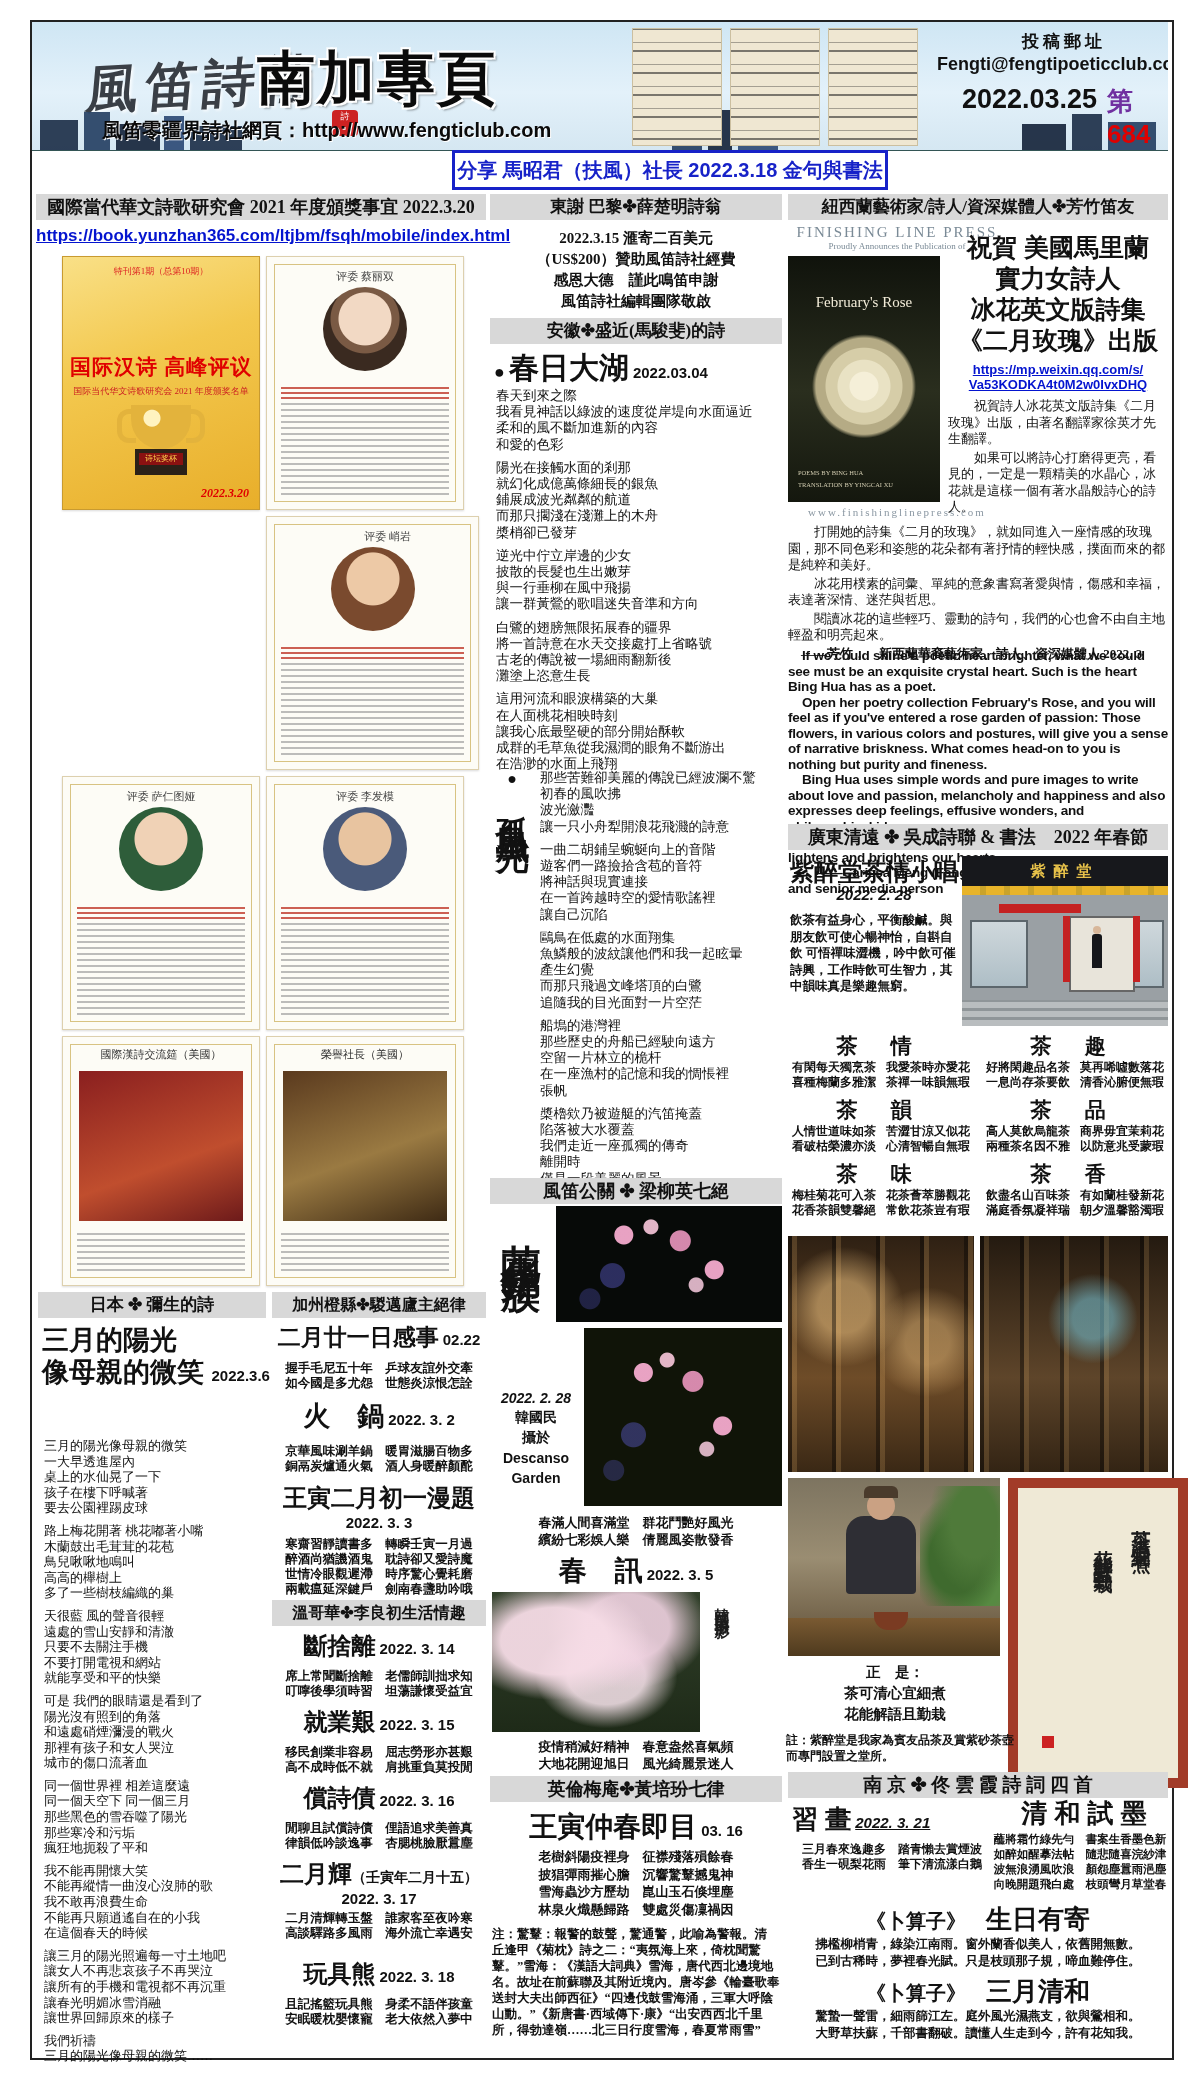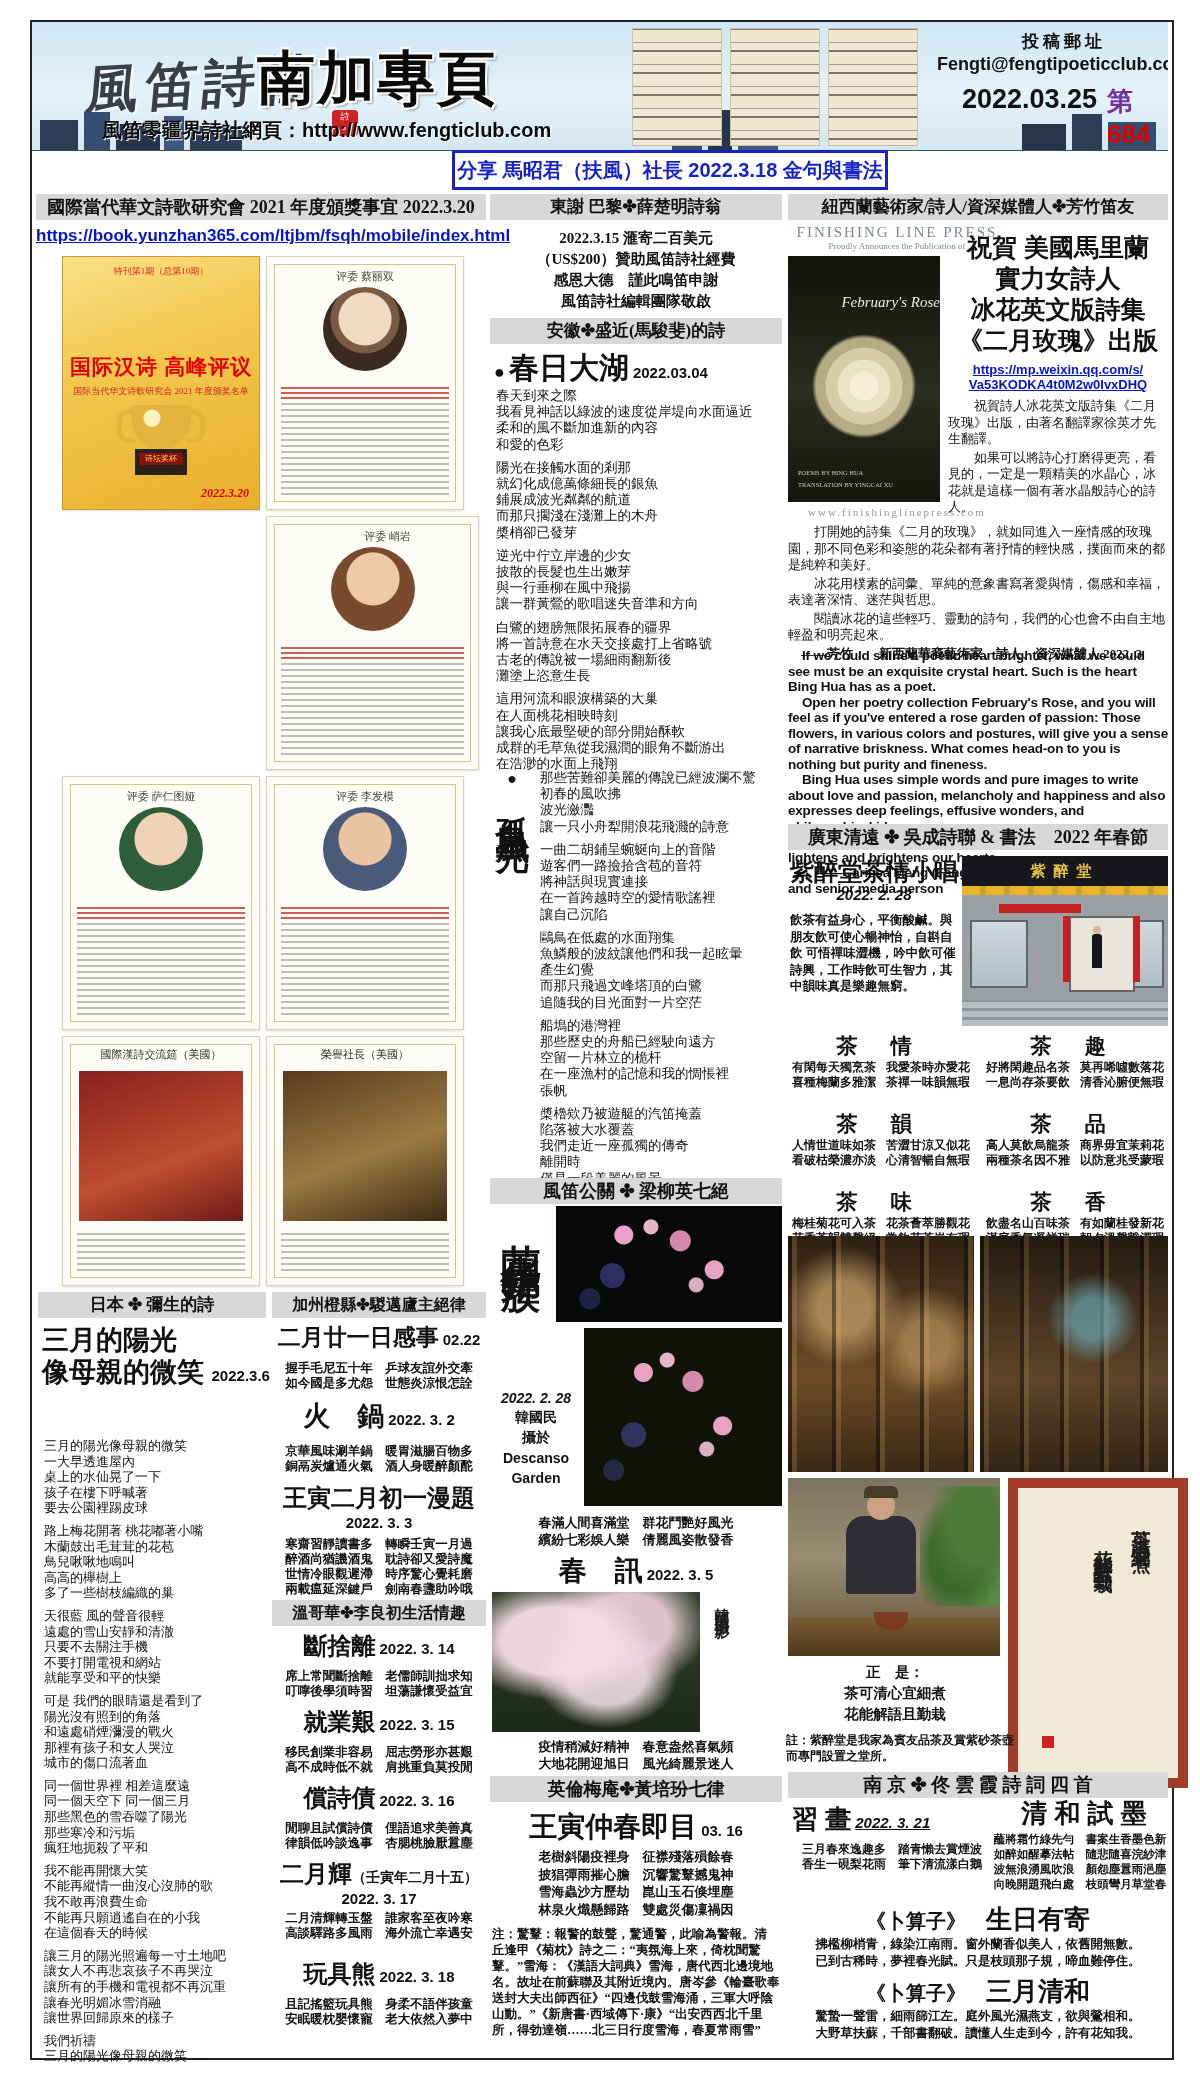--- a/index.html
+++ b/index.html
@@ -449,21 +449,21 @@
       <div>林泉火熾懸歸路　雙處災傷凜禍因</div>
     </div>
   <div class="abs note" style="left:492px;top:1926px;width:288px;">注：驚鼙：報警的鼓聲，驚通警，此喻為警報。清 丘逢甲《菊枕》詩之二：“夷氛海上來，倚枕聞驚鼙。”雪海：《漢語大詞典》雪海，唐代西北邊境地名。故址在前蘇聯及其附近境內。唐岑參《輪臺歌奉送封大夫出師西征》“四邊伐鼓雪海涌，三軍大呼陰山動。”《新唐書·西域傳下·康》“出安西西北千里所，得勃達嶺……北三日行度雪海，春夏常雨雪”</div>
 
   <div class="abs bar" style="left:788px;top:194px;width:380px;font-size:17px;">紐西蘭藝術家/詩人/資深媒體人✤芳竹笛友</div>
   <div class="abs" style="left:788px;top:224px;width:218px;text-align:center;color:#7a8a96;">
     <div style="font-size:15px;letter-spacing:2px;">FINISHING LINE PRESS</div>
     <div style="font-size:9px;">Proudly Announces the Publication of</div>
   </div>
   <div class="abs bookcover" style="left:788px;top:256px;width:152px;height:246px;">
-    <div style="position:absolute;top:38px;width:100%;text-align:right;font-style:italic;font-size:15px;">February's Rose</div>
+    <div style="position:absolute;top:38px;width:100%;text-align:center;font-size:15px;">February's Rose</div>
     <div class="rose"></div>
     <div style="position:absolute;bottom:26px;left:10px;font-size:6.5px;color:#cfc9ae;">POEMS BY  BING HUA</div>
     <div style="position:absolute;bottom:14px;left:10px;font-size:6.5px;color:#cfc9ae;">TRANSLATION BY  YINGCAI XU</div>
   </div>
   <div class="abs" style="left:788px;top:506px;width:218px;text-align:center;font-size:11px;letter-spacing:2px;color:#8a97a2;">www.finishinglinepress.com</div>
   <div class="abs ptitle" style="left:948px;top:232px;width:220px;text-align:center;font-size:25px;line-height:31px;">
       <div>祝賀  美國馬里蘭</div>
       <div>實力女詩人</div>
       <div>冰花英文版詩集</div>
       <div>《二月玫瑰》出版</div>
@@ -498,21 +498,21 @@
       <div class="sf-red"></div>
     <div class="sf-win" style="left:4%;"></div>
       <div class="sf-win" style="left:72%;width:24%;"></div>
     <div class="sf-door"></div>
       <div class="sf-couplet" style="left:49%;"></div>
       <div class="sf-couplet" style="left:83%;"></div>
     <div class="sf-man"></div>
     <div class="sf-steps"></div>
   </div>
   <div class="abs" style="left:790px;top:912px;width:166px;font-size:12.5px;line-height:16.5px;font-weight:bold;">飲茶有益身心，平衡酸鹹。與朋友飲可使心暢神怡，自斟自飲 可悟禪味澀機，吟中飲可催詩興，工作時飲可生智力，其中韻味真是樂趣無窮。</div>
-  <div class="abs" style="left:788px;top:1032px;width:380px;display:grid;grid-template-columns:1fr 1fr;gap:20px 8px;">
+  <div class="abs" style="left:788px;top:1032px;width:380px;display:grid;grid-template-columns:1fr 1fr;gap:6px 8px;">
     <div class="teablock">
         <div class="tt">茶 情</div>
       <div class="tl">
           <span><span>有閑每天獨烹茶</span><br><span>喜種梅蘭多雅潔</span></span>
           <span><span>我愛茶時亦愛花</span><br><span>茶禪一味韻無瑕</span></span>
         </div>
       </div>
     <div class="teablock">
         <div class="tt">茶 趣</div>
       <div class="tl">

